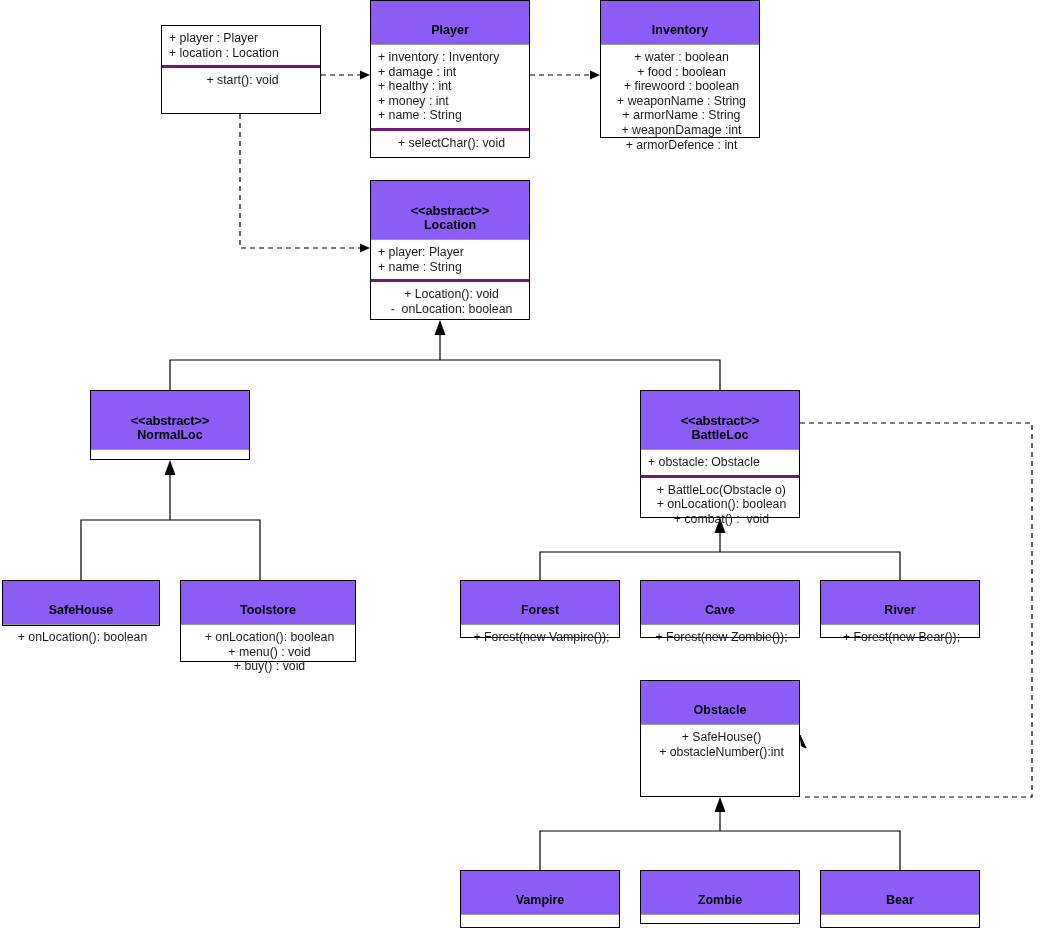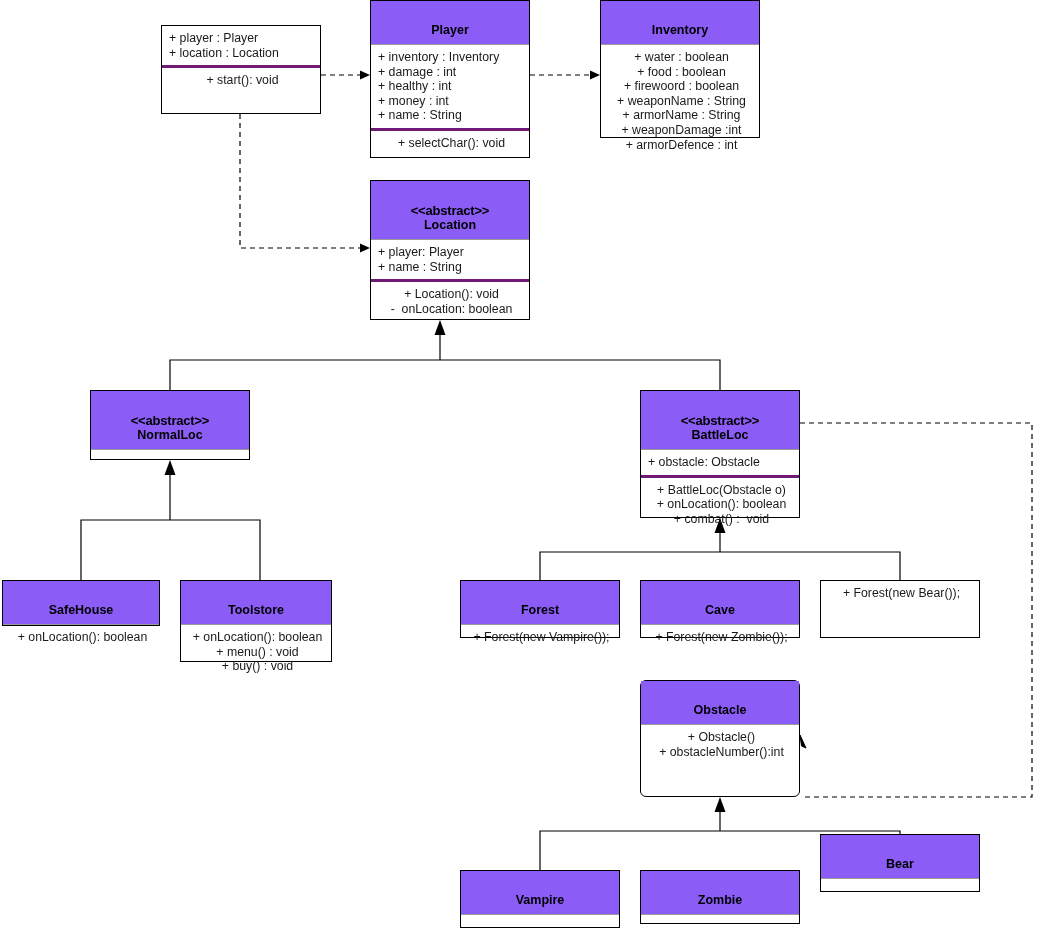--- a/index.html
+++ b/index.html
@@ -225,21 +225,21 @@
         </div>
       </div>
       <div class="uml-class" style="left: 2px; top: 580px; width: 158px; height: 46px;">
         <div class="uml-header">
           <span class="cname">SafeHouse</span>
         </div>
         <div class="uml-compartment grow">
           <div class="row">+ onLocation(): boolean</div>
         </div>
       </div>
-      <div class="uml-class" style="left: 180px; top: 580px; width: 152px; height: 82px;">
+      <div class="uml-class" style="left: 180px; top: 580px; width: 176px; height: 82px;">
         <div class="uml-header">
           <span class="cname">Toolstore</span>
         </div>
         <div class="uml-compartment grow">
           <div class="row">+ onLocation(): boolean</div>
           <div class="row">+ menu() : void</div>
           <div class="row">+ buy() : void</div>
         </div>
       </div>
       <div class="uml-class" style="left: 460px; top: 580px; width: 160px; height: 58px;">
@@ -252,46 +252,49 @@
       </div>
       <div class="uml-class" style="left: 640px; top: 580px; width: 160px; height: 58px;">
         <div class="uml-header">
           <span class="cname">Cave</span>
         </div>
         <div class="uml-compartment grow">
           <div class="row">+ Forest(new Zombie());</div>
         </div>
       </div>
       <div class="uml-class" style="left: 820px; top: 580px; width: 160px; height: 58px;">
+        <div class="uml-header">
+          <span class="cname">River</span>
+        </div>
         <div class="uml-compartment grow">
           <div class="row">+ Forest(new Bear());</div>
         </div>
       </div>
-      <div class="uml-class" style="left: 640px; top: 680px; width: 160px; height: 117px; border-radius: 6px;">
+      <div class="uml-class" style="left: 640px; top: 680px; width: 160px; height: 117px;">
         <div class="uml-header">
           <span class="cname">Obstacle</span>
         </div>
         <div class="uml-compartment grow">
-          <div class="row">+ Obstacle()</div>
+          <div class="row">+ SafeHouse()</div>
           <div class="row">+ obstacleNumber():int</div>
         </div>
       </div>
       <div class="uml-class" style="left: 460px; top: 870px; width: 160px; height: 58px;">
         <div class="uml-header">
           <span class="cname">Vampire</span>
         </div>
         <div class="uml-compartment empty grow"></div>
       </div>
       <div class="uml-class" style="left: 640px; top: 870px; width: 160px; height: 54px;">
         <div class="uml-header">
           <span class="cname">Zombie</span>
         </div>
         <div class="uml-compartment empty grow"></div>
       </div>
-      <div class="uml-class" style="left: 820px; top: 834px; width: 160px; height: 58px; gap: 9px;">
+      <div class="uml-class" style="left: 820px; top: 870px; width: 160px; height: 58px; gap: 9px;">
         <div class="uml-header">
           <span class="cname">Bear</span>
         </div>
         <div class="uml-compartment empty grow"></div>
       </div>
     </div>
 
 </div>
 
 </body></html>

